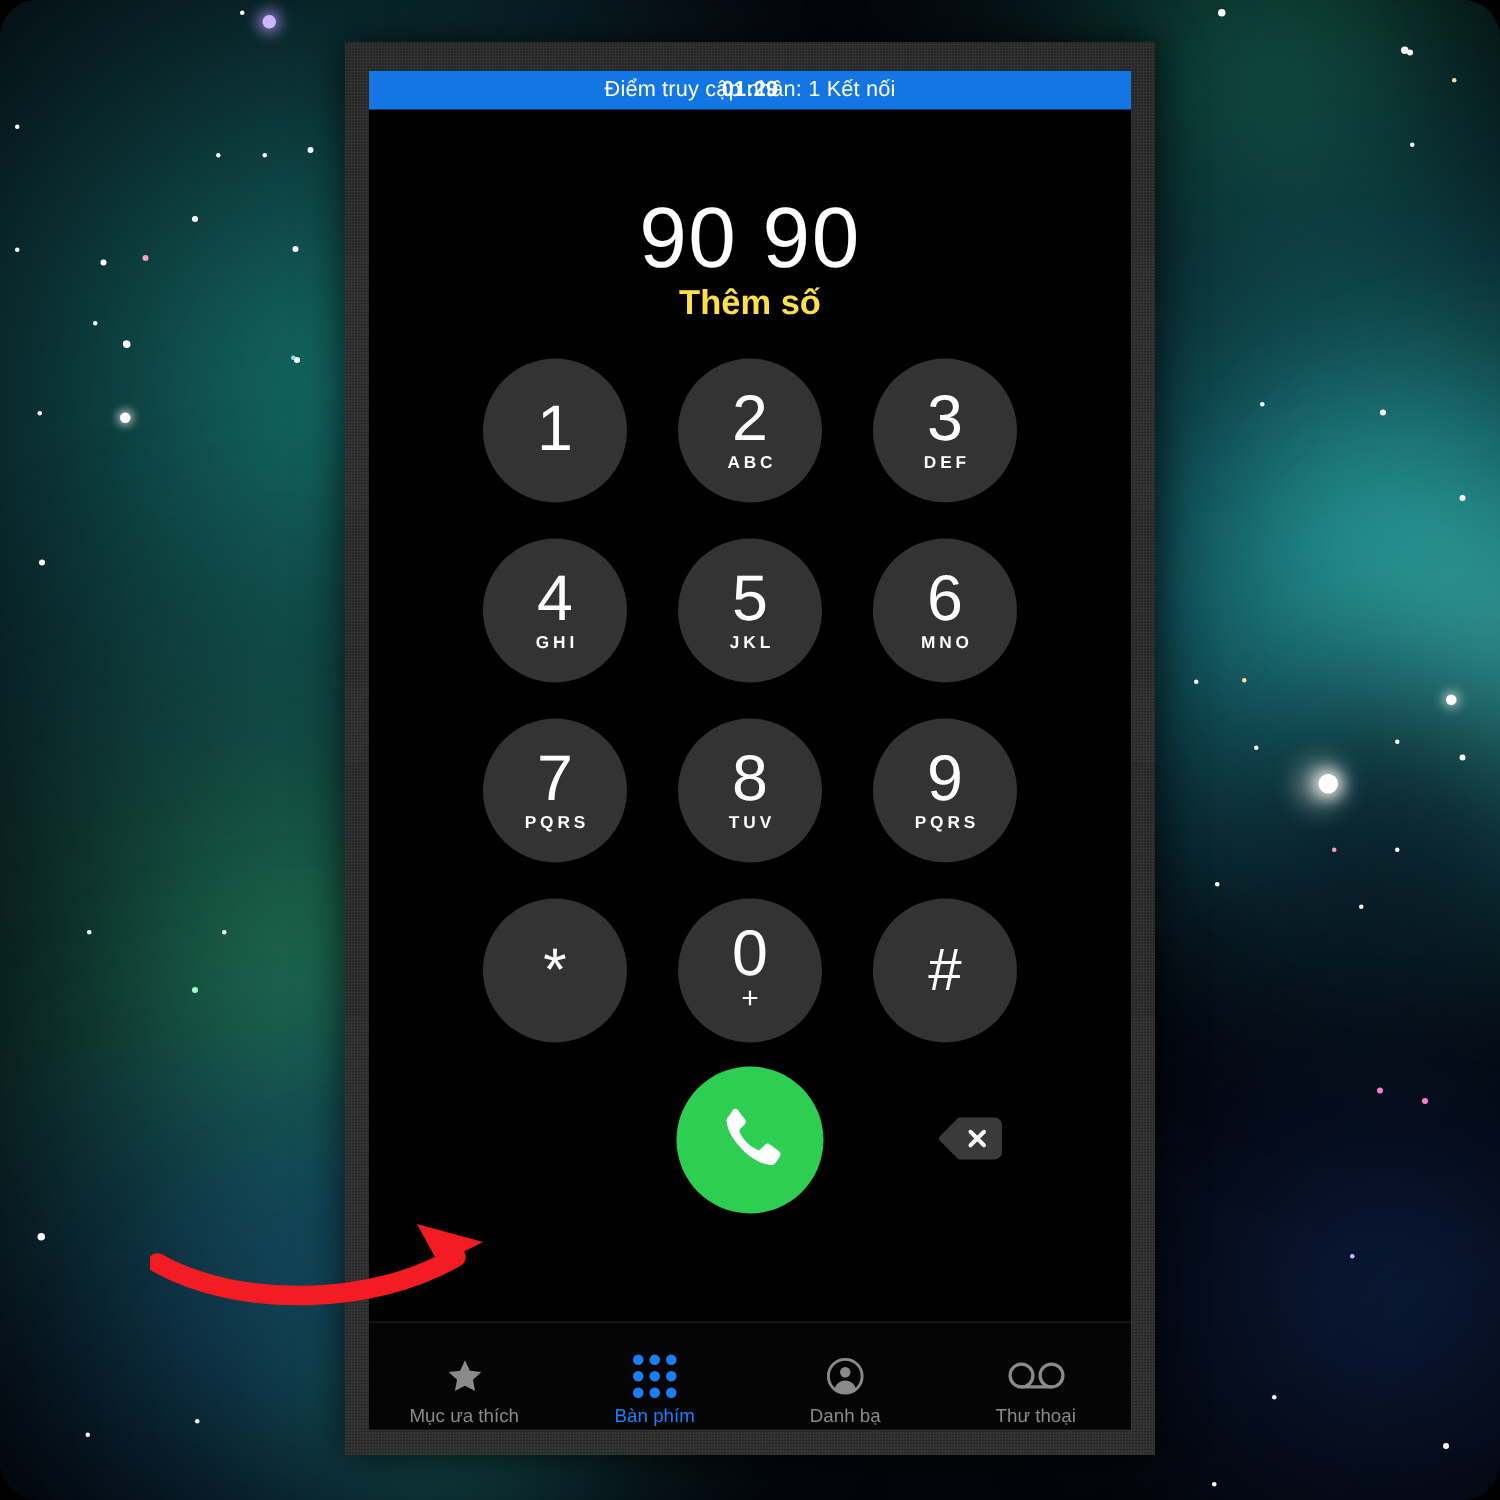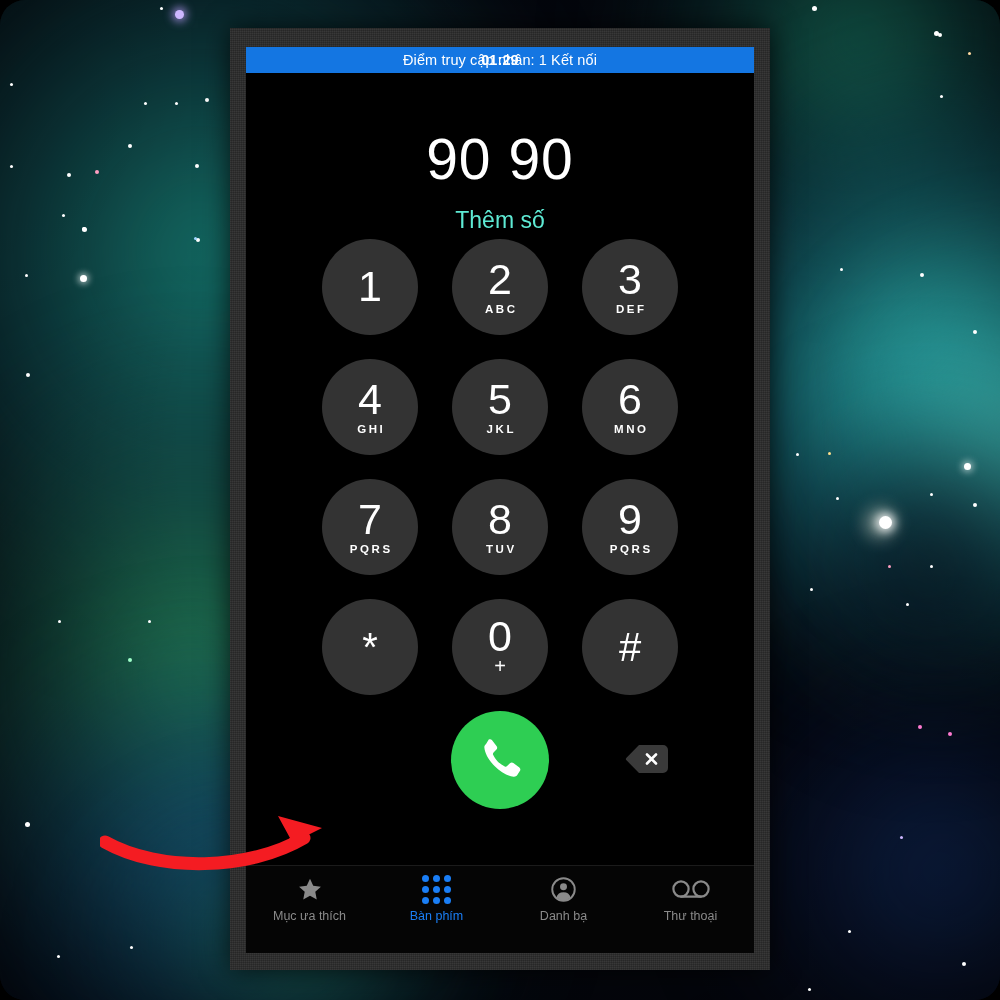--- a/index.html
+++ b/index.html
@@ -149,24 +149,23 @@
     box-sizing: border-box;
   }
   #dialed-number {
     color: #fff;
     font-size: 57px;
     font-weight: 300;
     letter-spacing: 1px;
     line-height: 1;
   }
   #add-number {
-    margin-top: 19px;
-    color: #5eead4;
+    color: #fde047;
     font-size: 23px;
-    font-weight: 400;
+    font-weight: 700;
   }
 
   
   #keypad {
     width: 390px;
     margin: 6px auto 0 auto;
     display: grid;
     grid-template-columns: repeat(3, 1fr);
     row-gap: 24px;
     justify-items: center;
@@ -235,26 +234,26 @@
     width: 46px;
     height: 32px;
   }
 
   
   #tabbar {
     position: absolute;
     left: 0;
     bottom: 0;
     width: 100%;
-    height: 88px;
+    height: 72px;
     background: #050505;
     border-top: 1px solid #1b1b1b;
     display: flex;
     align-items: flex-start;
-    padding-top: 8px;
+    padding-top: 20px;
     box-sizing: border-box;
   }
   .tab {
     flex: 1;
     display: flex;
     flex-direction: column;
     align-items: center;
     gap: 5px;
   }
   .tab .tab-label {

